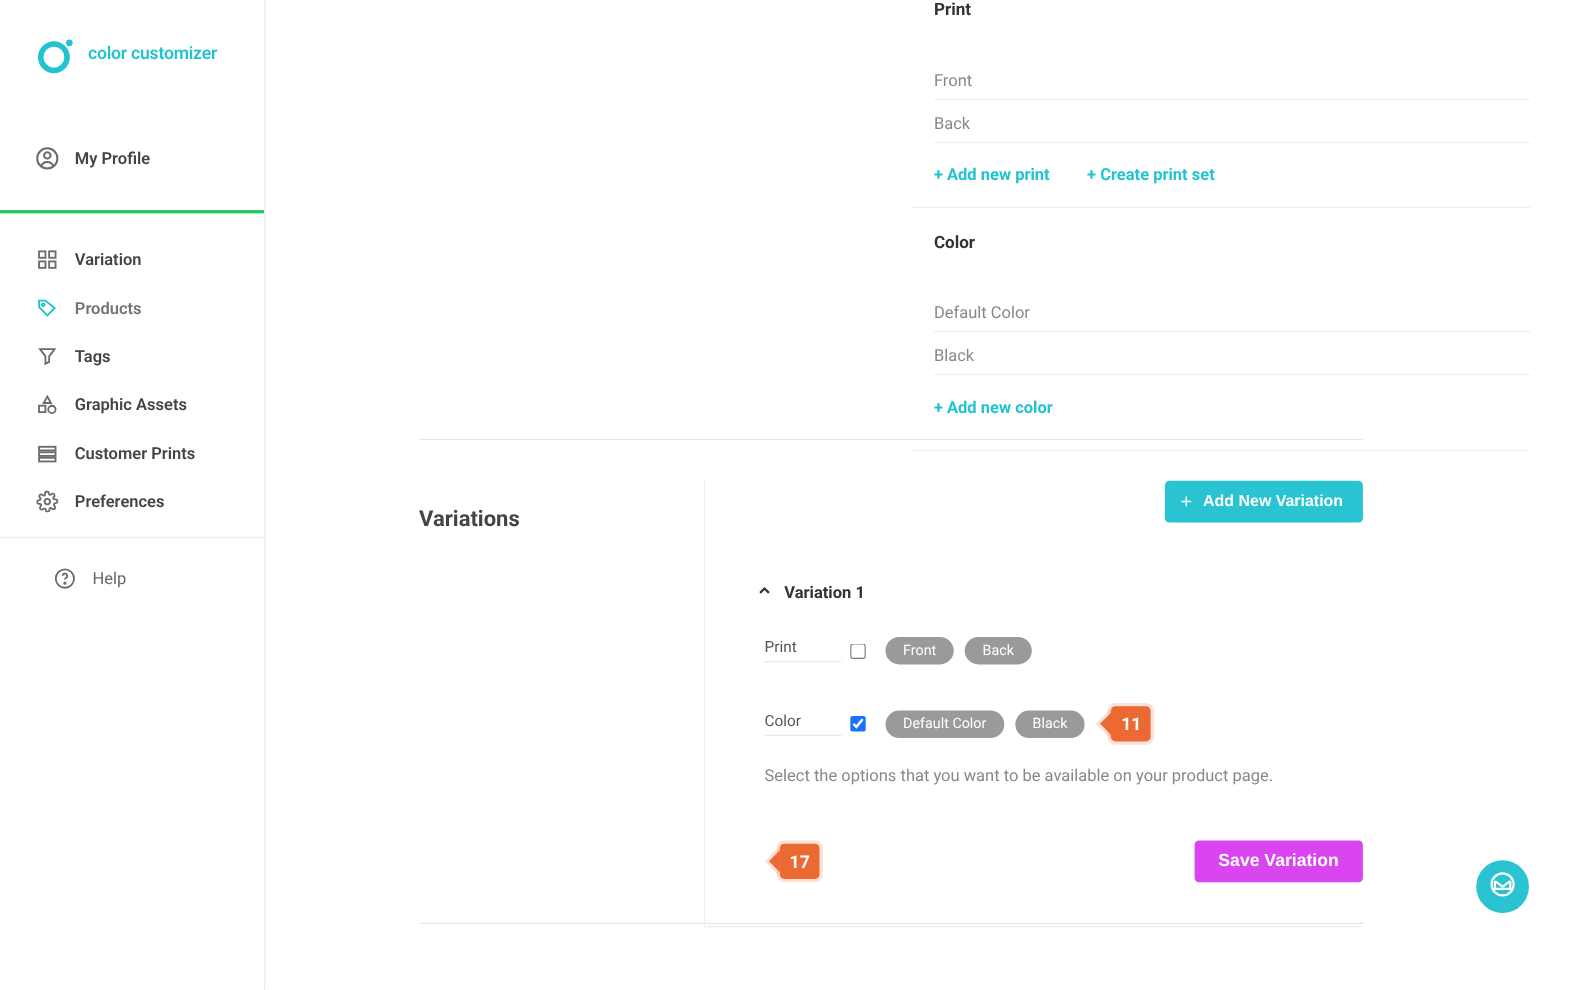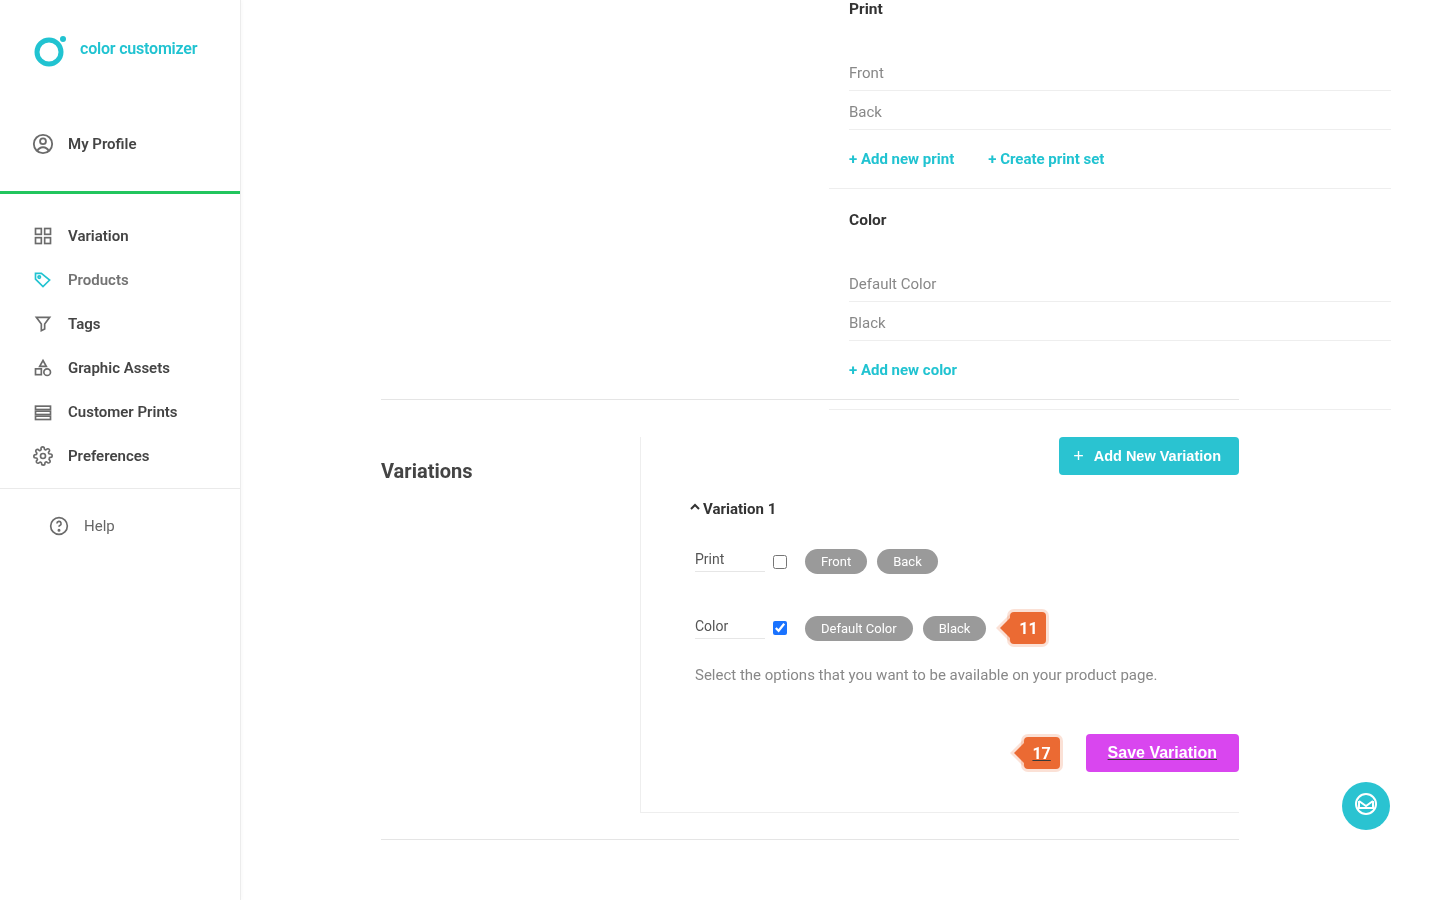--- a/index.html
+++ b/index.html
@@ -206,23 +206,24 @@
   align-items: center;
   gap: 10px;
 }
 .btn-teal .plus {
   font-size: 18px;
   line-height: 1;
   font-weight: 400;
 }
 
 .variation-header {
-  margin-top: 62px;
-  display: flex;
-  align-items: center;
+  margin-top: 92px;
+  display: flex;
+  align-items: center;
+  gap: 10px;
   font-size: 15px;
   font-weight: 700;
   color: #333;
   cursor: pointer;
 }
 
 .variation-body {
   margin-top: 30px;
   padding-left: 8px;
 }
@@ -292,24 +293,23 @@
 
 .help-text {
   font-size: 15px;
   color: #888;
   margin-top: 10px;
 }
 
 .save-row {
   margin-top: 50px;
   display: flex;
-  justify-content: flex-end;
-  align-items: center;
-  gap: 12px;
-  text-decoration: underline;
+  justify-content: space-between;
+  align-items: center;
+  gap: 0;
 }
 .btn-gray {
   background: #d946ef;
   color: #fff;
   border: none;
   border-radius: 4px;
   padding: 10px 22px;
   font-size: 16px;
   font-weight: 600;
   cursor: pointer;

